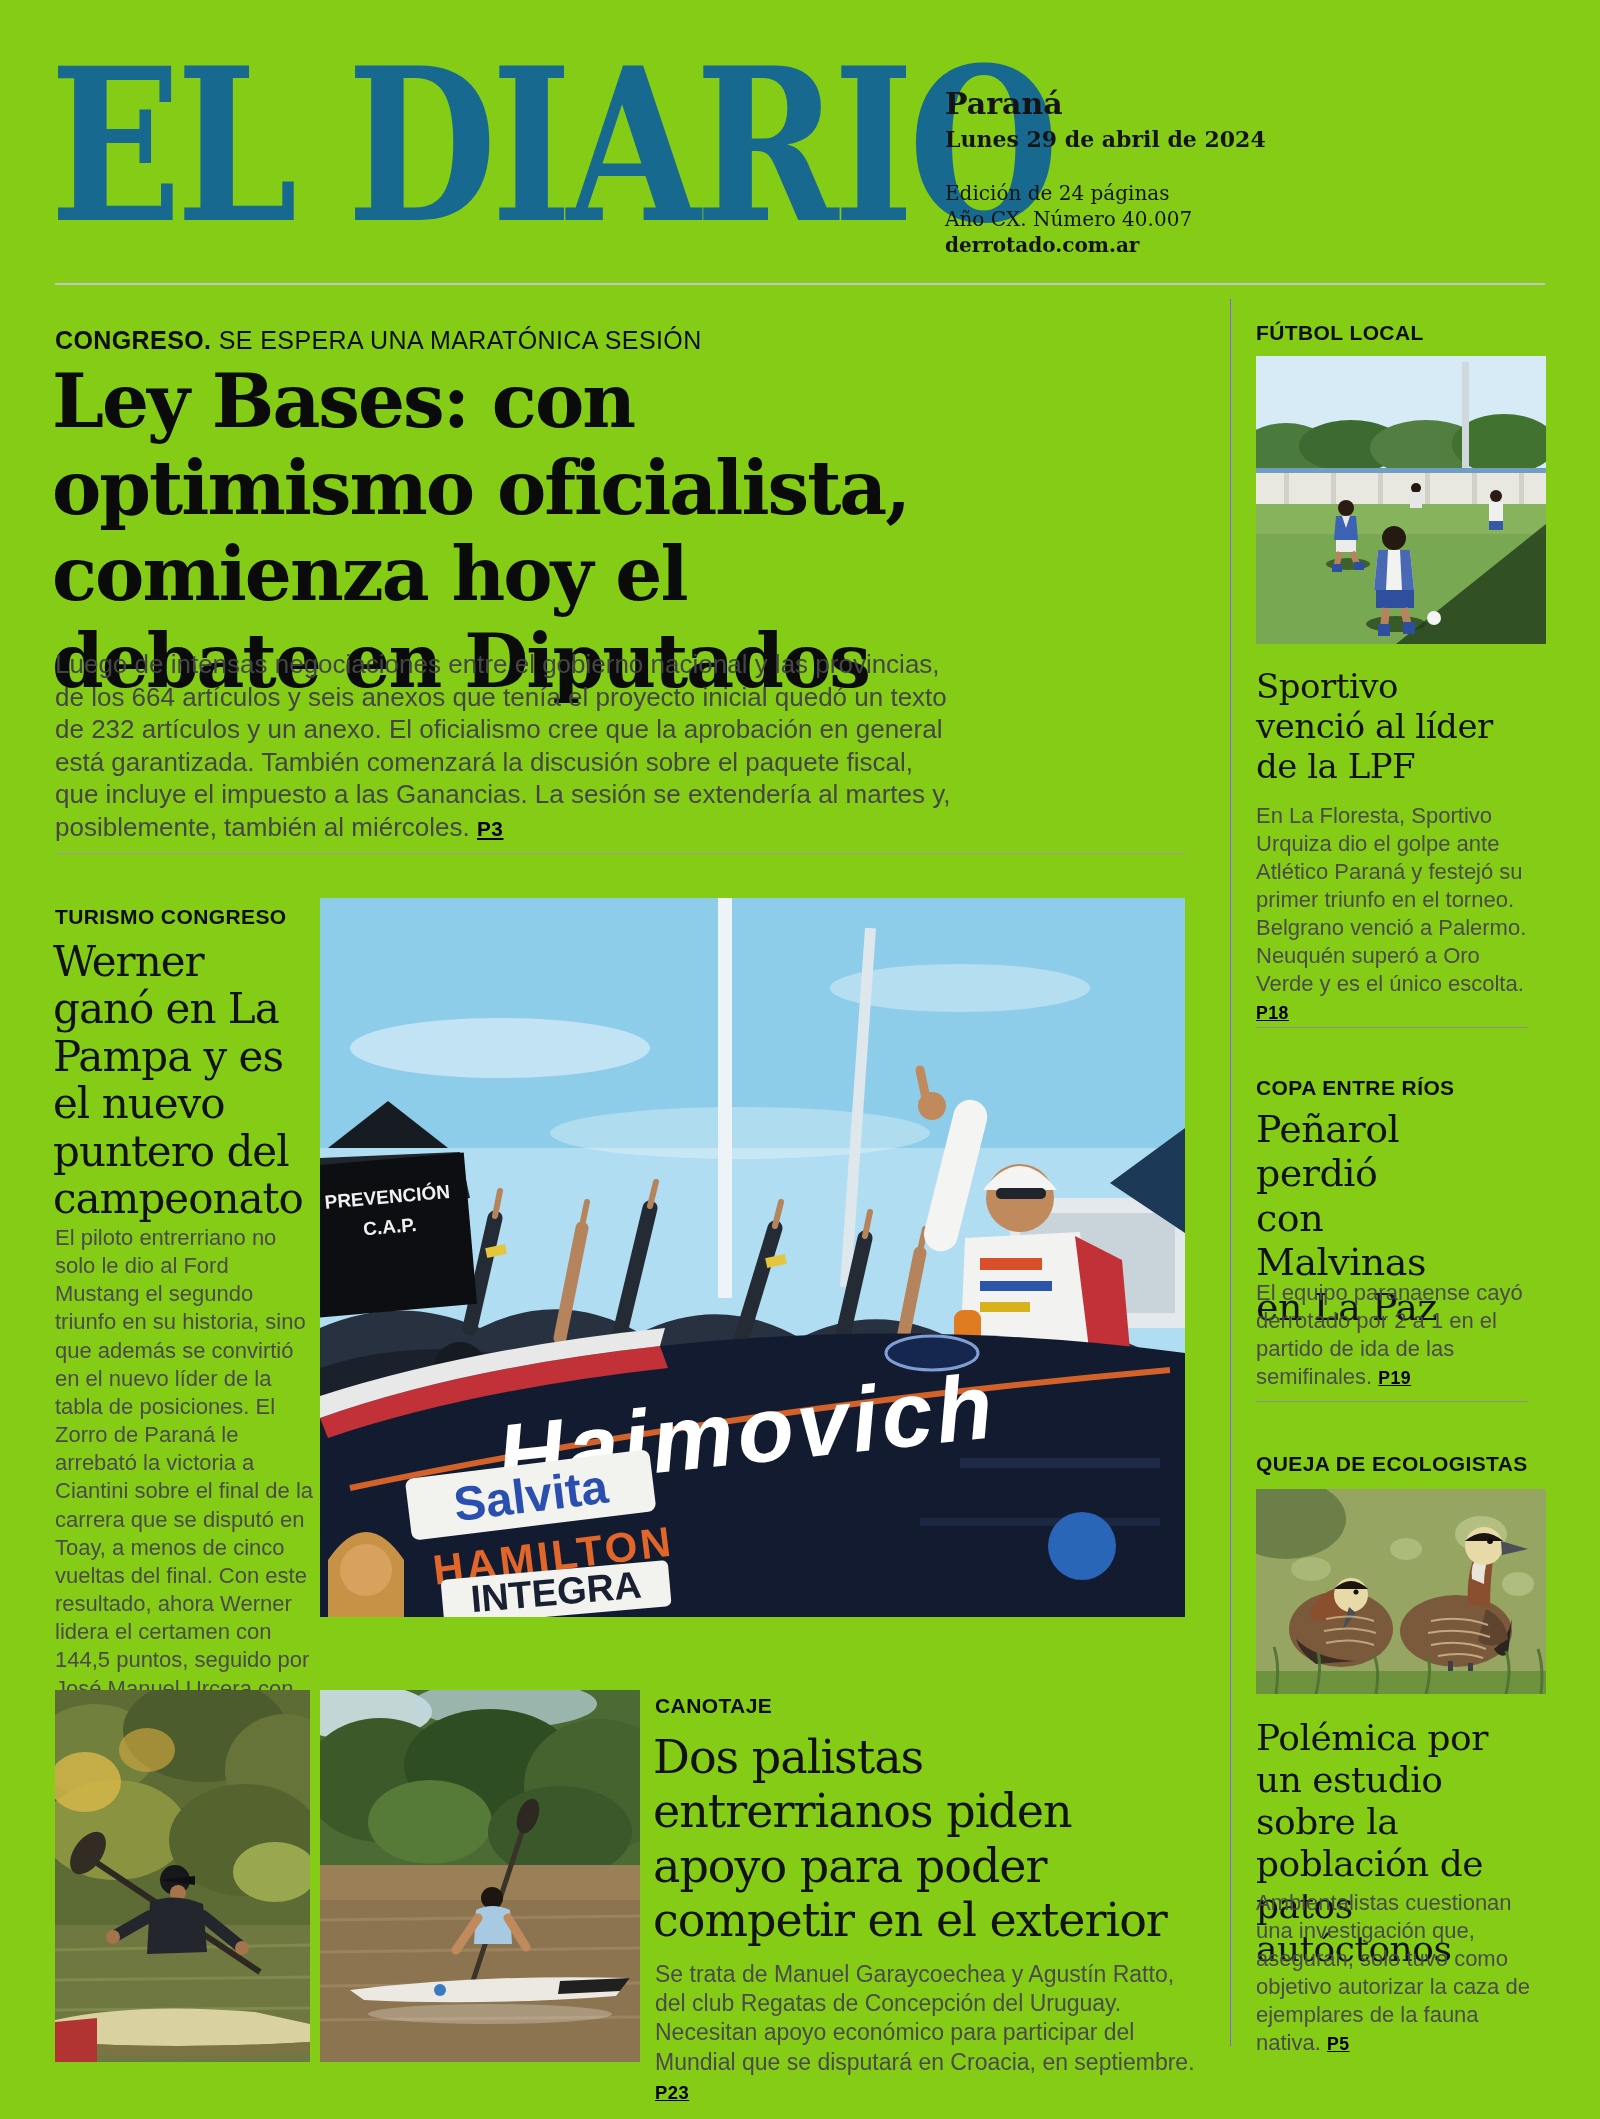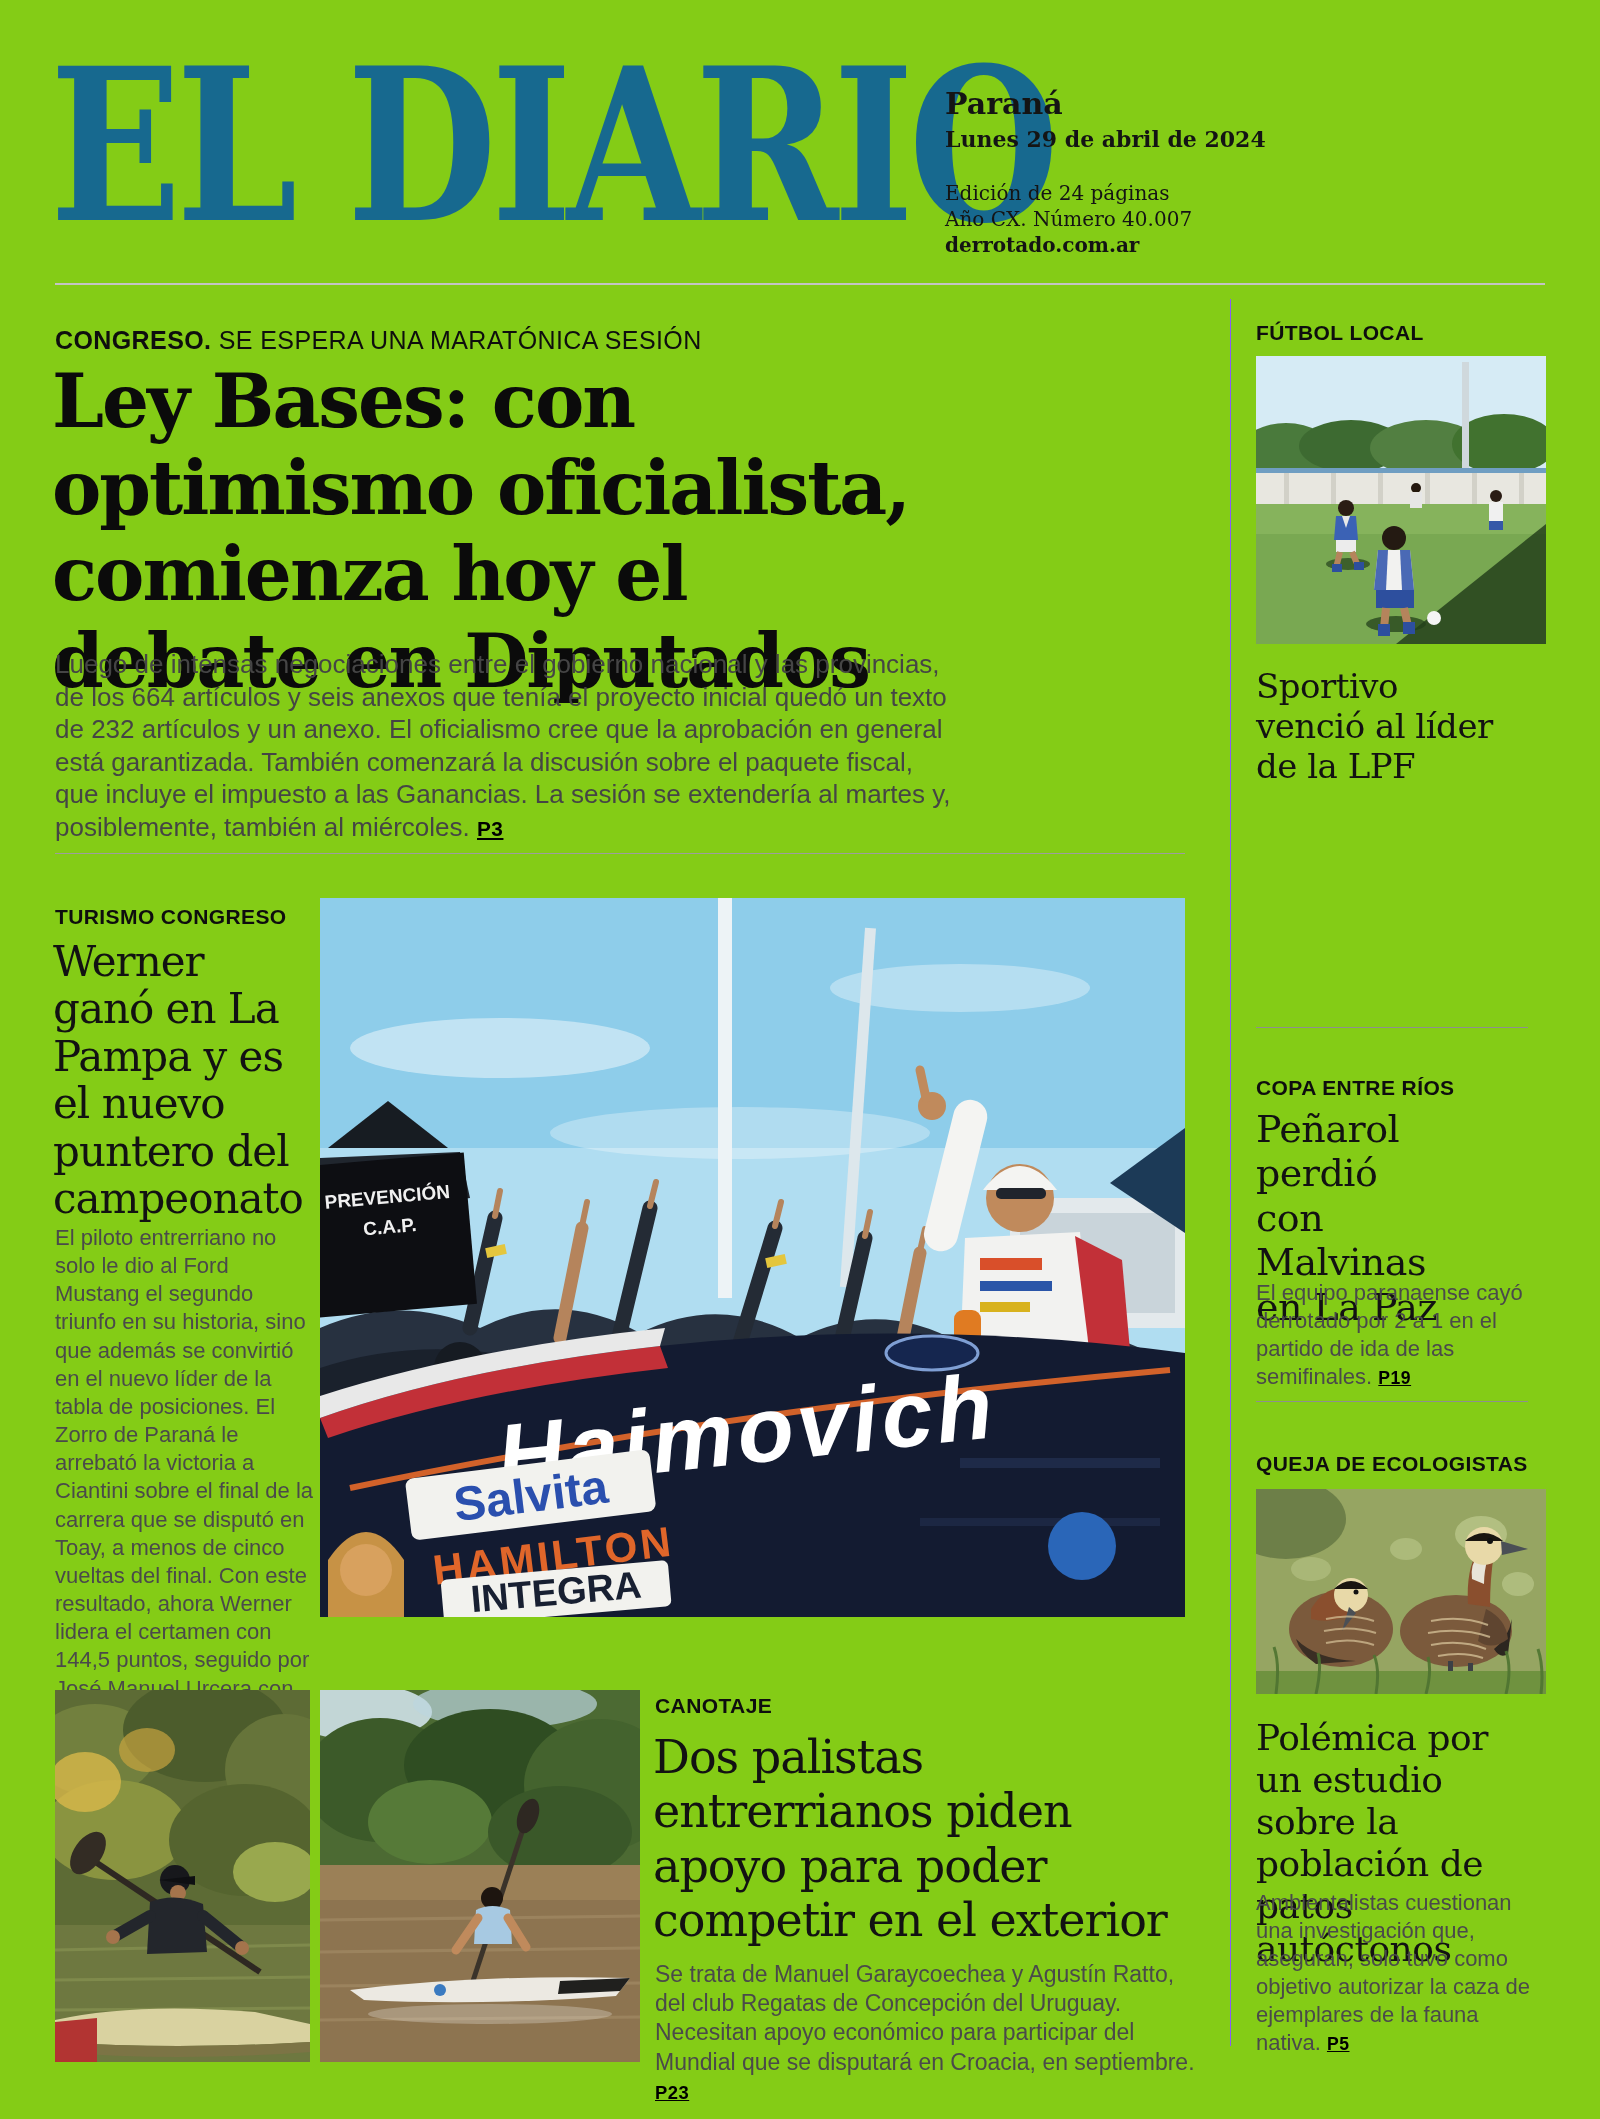--- a/index.html
+++ b/index.html
@@ -331,20 +331,24 @@
           <rect x="120" y="234" width="38" height="18" fill="#2d4f9e"></rect>
           <line x1="130" y1="252" x2="128" y2="272" stroke="#b5845c" stroke-width="8"></line>
           <line x1="148" y1="252" x2="152" y2="270" stroke="#b5845c" stroke-width="8"></line>
           <rect x="122" y="268" width="12" height="12" fill="#2d4f9e"></rect>
           <rect x="147" y="266" width="12" height="12" fill="#2d4f9e"></rect>
           <circle cx="178" cy="262" r="7" fill="#f4f4f4"></circle>
         </g>
       </svg>
     </div>
     <h3 class="sb sb-headline sb-headline-futbol" style="margin:0">Sportivo venció al líder de la LPF</h3>
+    <p class="sb sb-body sb-body-futbol" style="margin:0">
+      <span>En La Floresta, Sportivo Urquiza dio el golpe ante Atlético Paraná y festejó su primer triunfo en el torneo. Belgrano venció a Palermo. Neuquén superó a Oro Verde y es el único escolta.</span>
+      <span class="page-ref">P18</span>
+    </p>
 
     <div class="sb sb-divider sb-div1"></div>
 
     <div class="sb kicker-sm sb-kicker-copa">COPA ENTRE RÍOS</div>
     <h3 class="sb sb-headline sb-headline-copa" style="margin:0">Peñarol perdió con Malvinas en La Paz</h3>
     <p class="sb sb-body sb-body-copa" style="margin:0">
       <span>El equipo paranaense cayó derrotado por 2 a 1 en el partido de ida de las semifinales.</span>
       <span class="page-ref">P19</span>
     </p>
 

